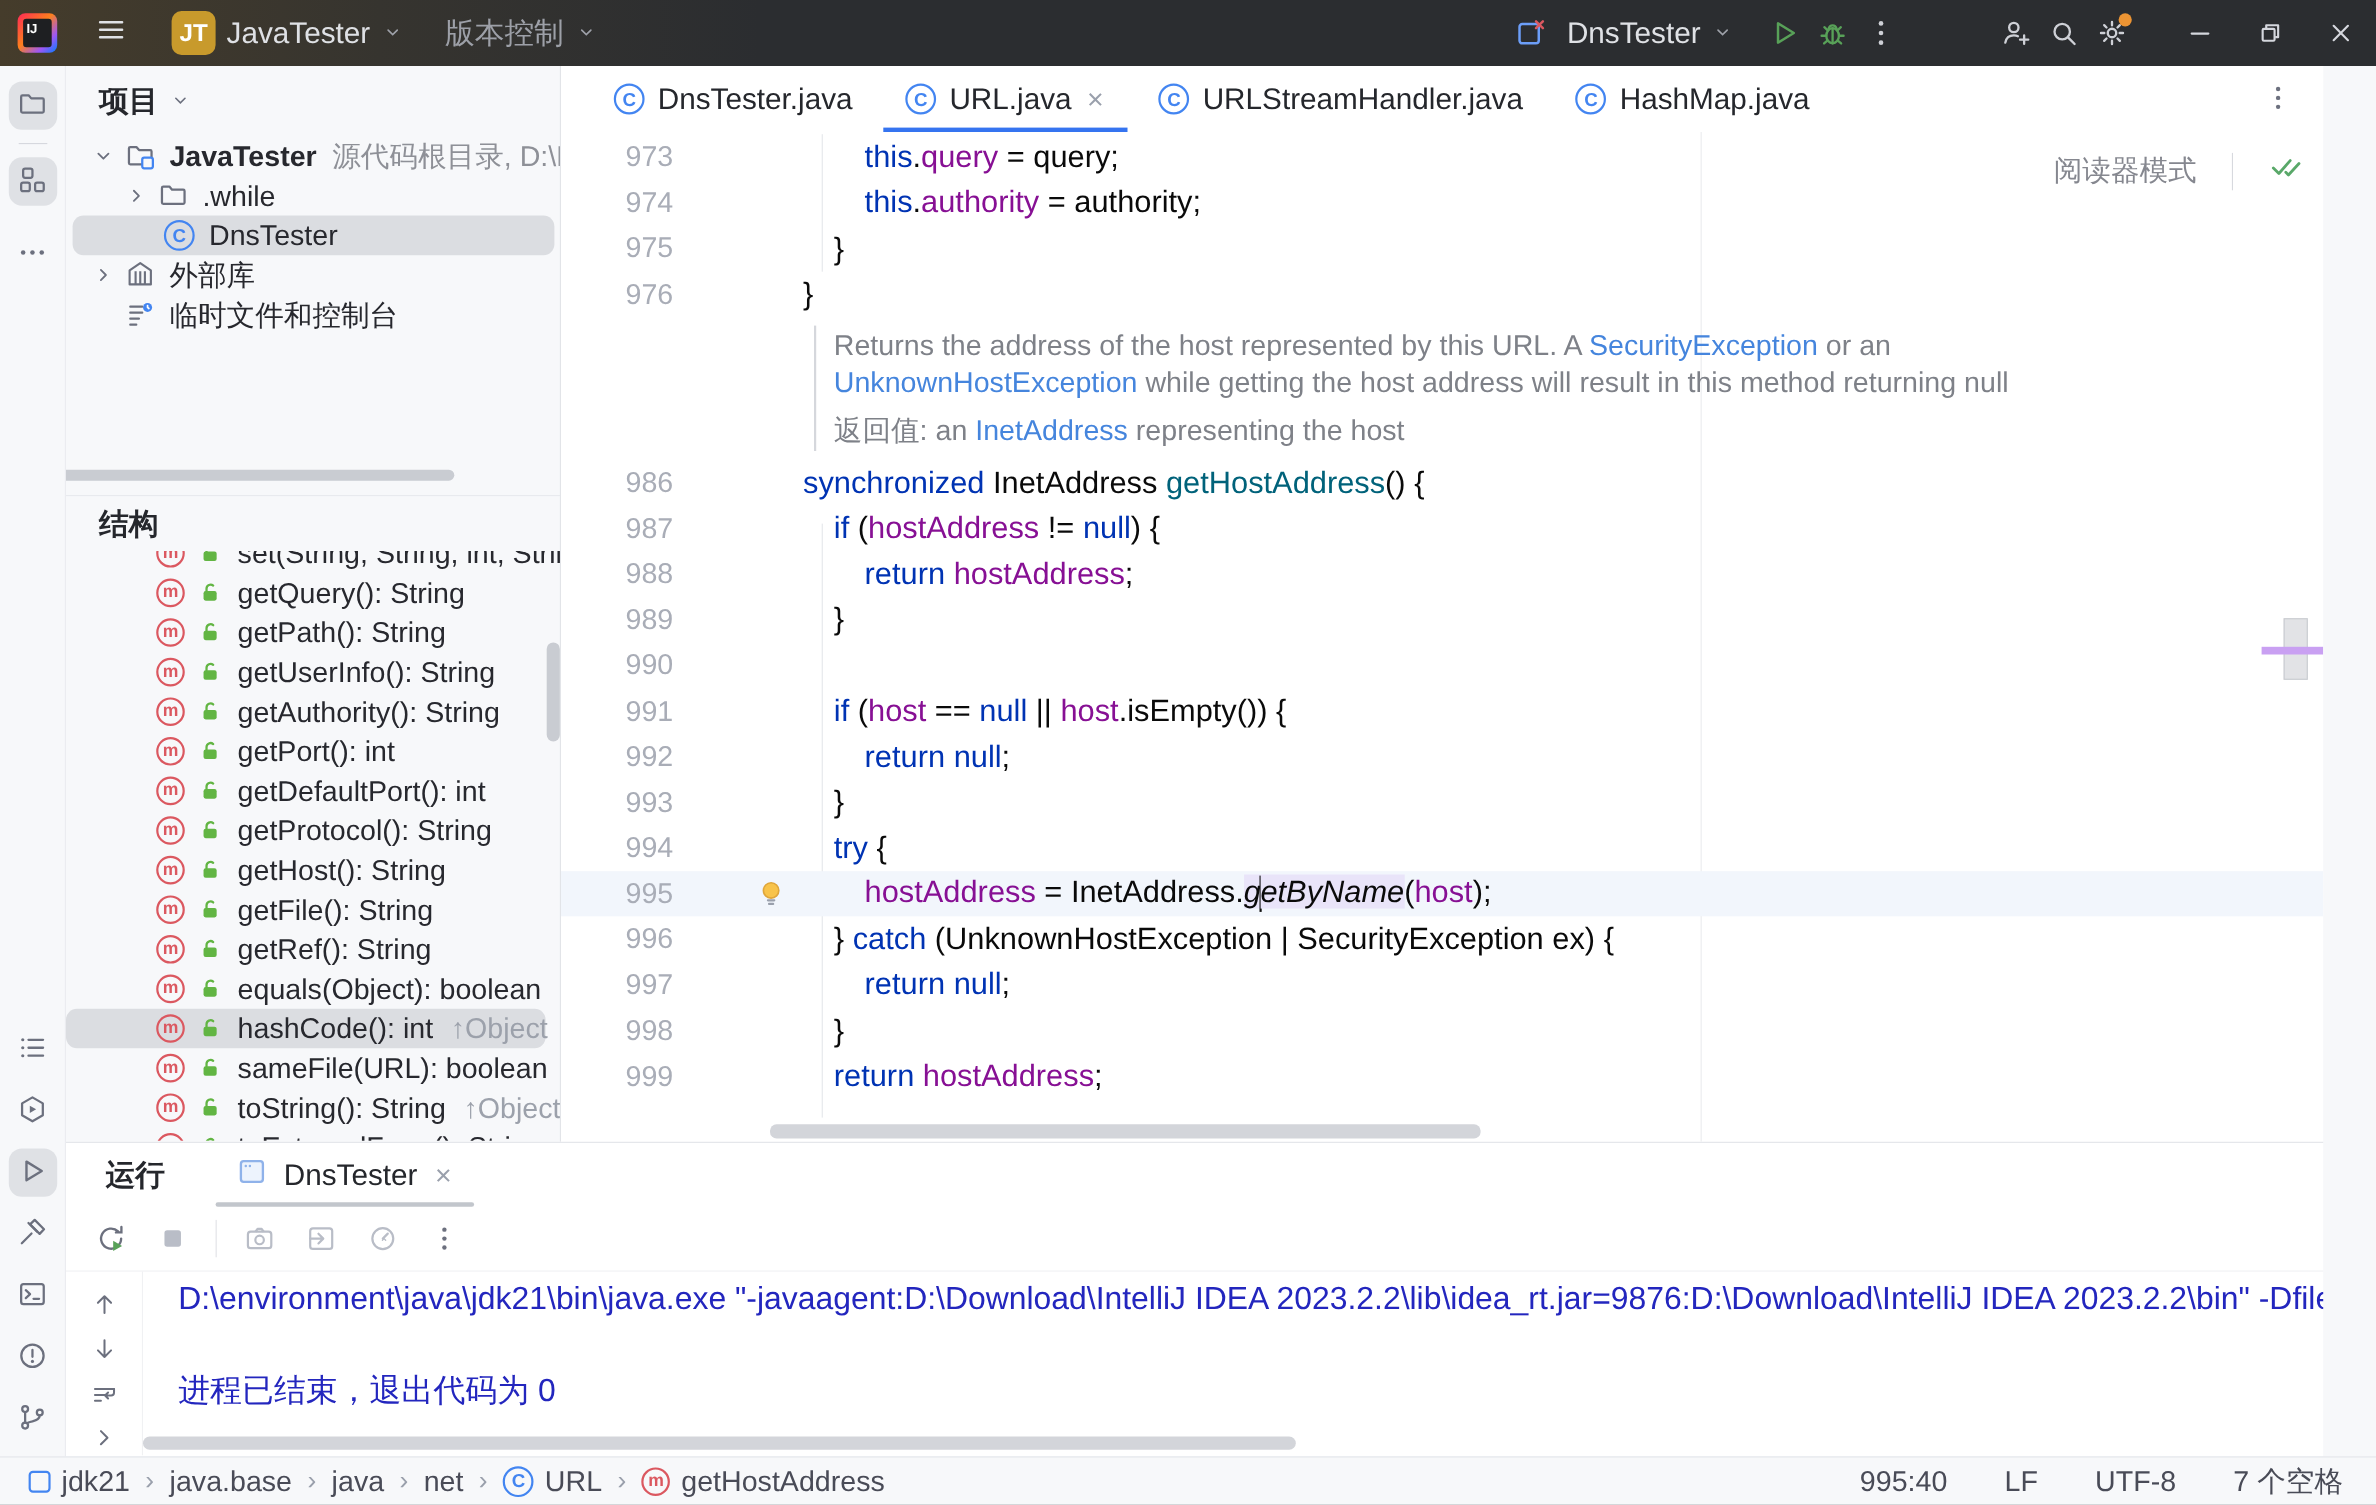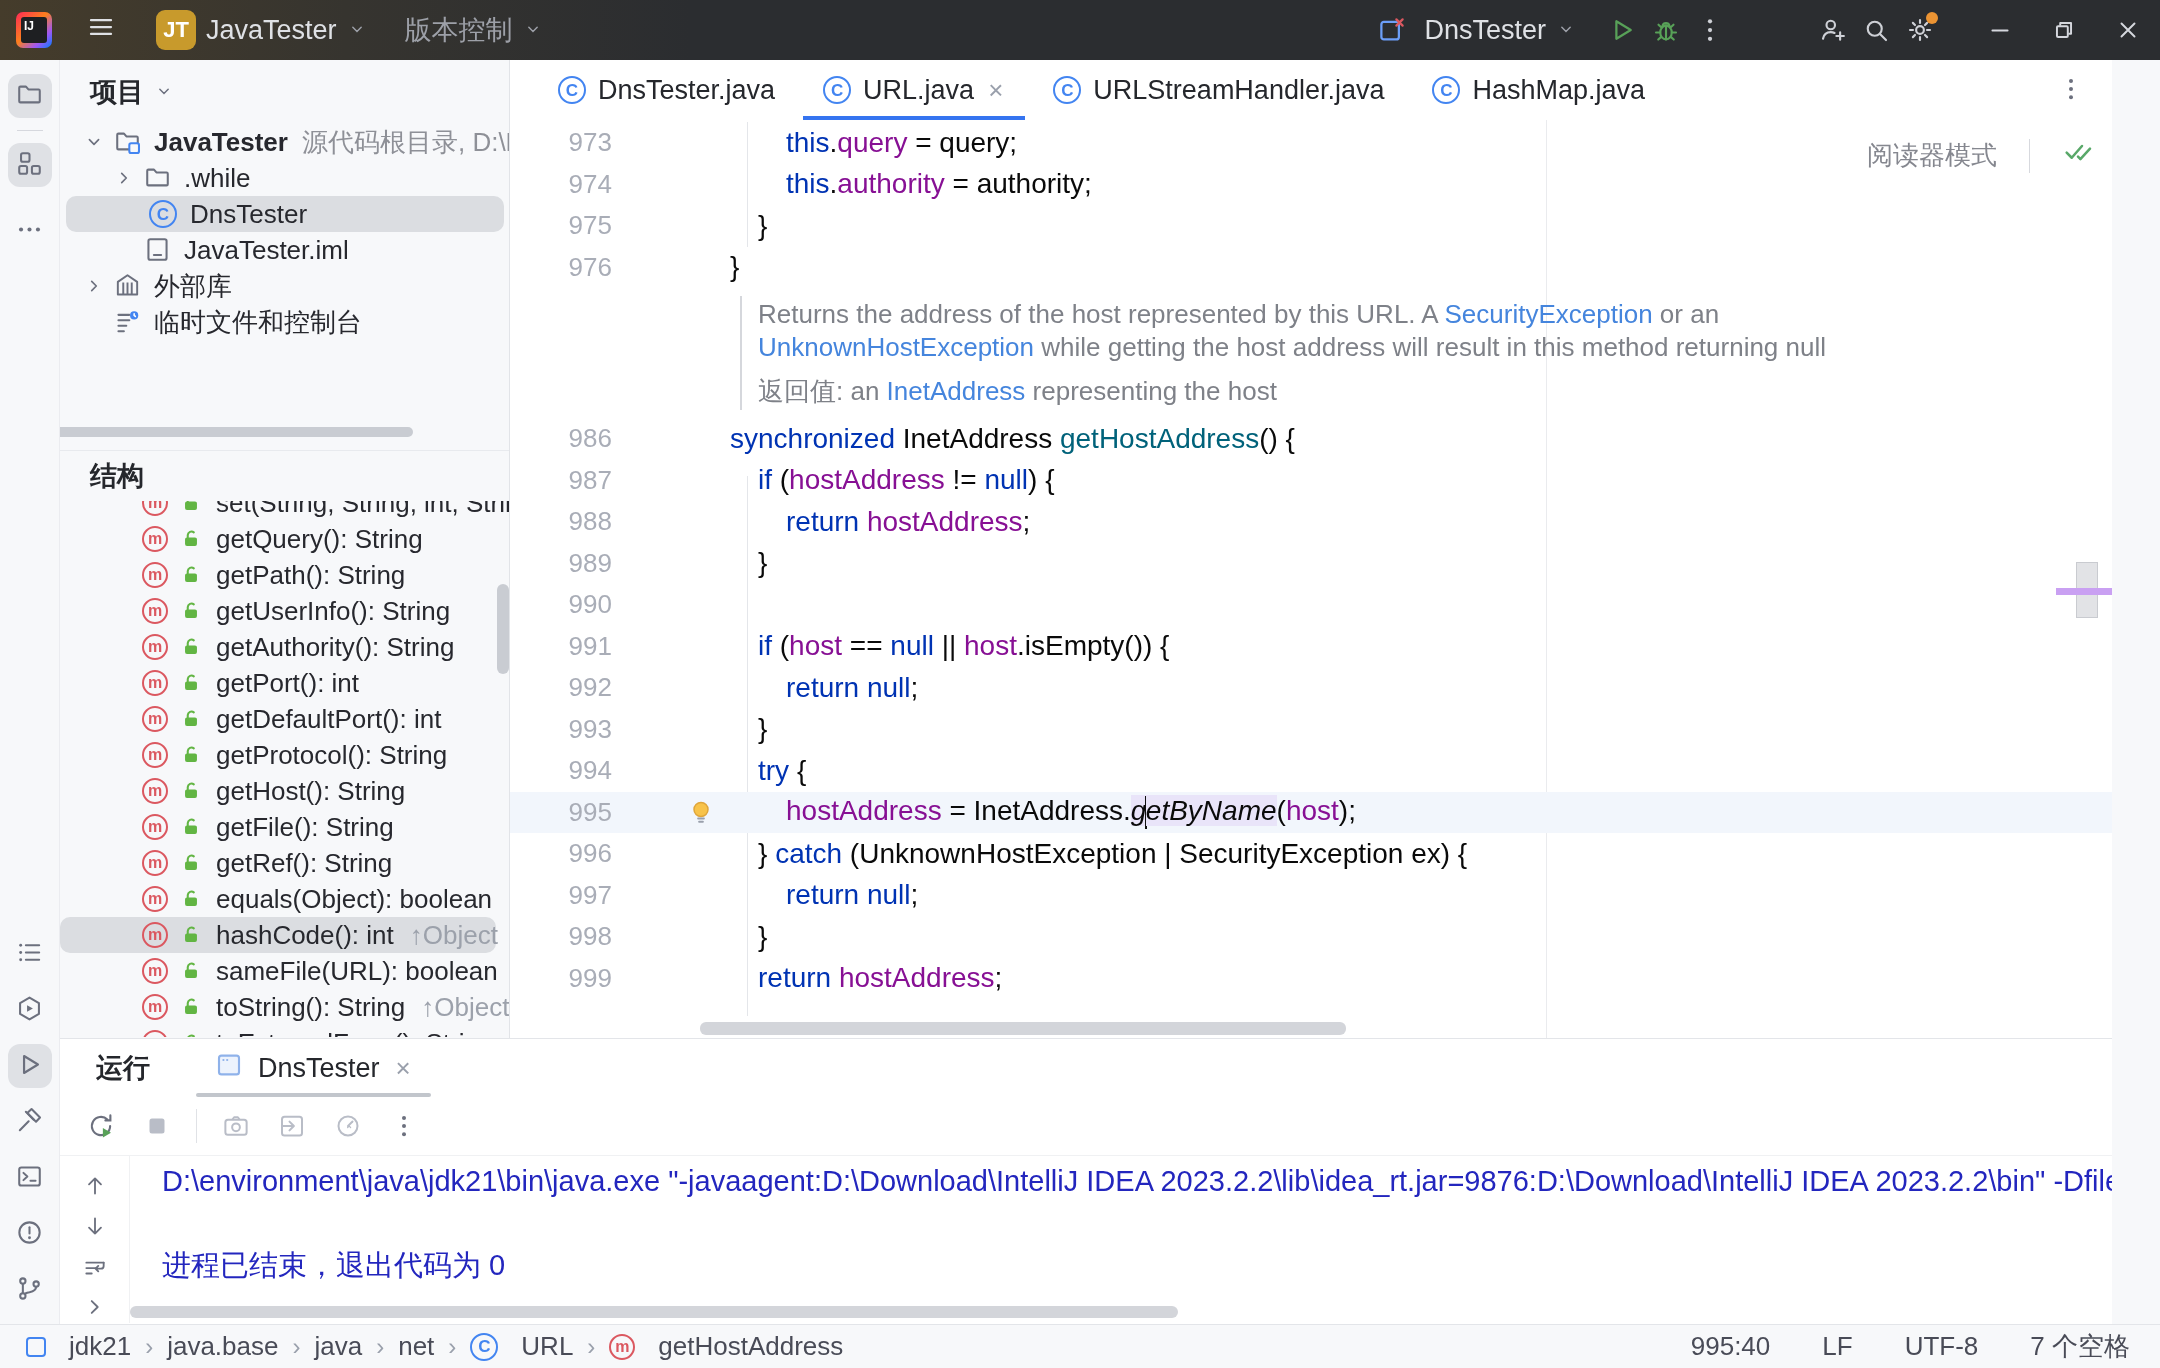--- a/index.html
+++ b/index.html
@@ -130,21 +130,21 @@
   .cgutter { width:70px; flex:none; display:flex; flex-direction:column; align-items:center; gap:9px;
     padding-top:14px; border-right:1px solid #F0F1F3; color:#6C707E; }
   .cgutter svg { width:26px; height:26px; }
   .cbody { padding:4px 0 0 32px; font-size:29px; line-height:42px; color:#2326BE; white-space:pre; overflow:hidden; }
   .chscroll { position:absolute; left:70px; bottom:5px; width:1048px; height:12px; border-radius:6px; background:#D3D5DA; }
 
   
   .statusbar { position:absolute; left:0; top:1324px; width:2160px; height:44px; background:#F7F8FA;
     border-top:1px solid #E3E5E9; display:flex; align-items:center; font-size:26px; color:#494B57; }
   .crumbs { display:flex; align-items:center; gap:14px; margin-left:26px; }
-  .crumb { display:flex; align-items:center; gap:23px; }
+  .crumb { display:flex; align-items:center; gap:10px; }
   .crumb-sep { color:#9AA0AC; font-size:24px; }
   .ic-module { width:20px; height:20px; border:2.2px solid #4385F1; border-radius:4px; }
   .ic-class.sm, .ic-method.sm { width:26px; height:26px; font-size:16px; }
   .ic-method { border-color:#DB5860; color:#DB5860; }
   .sb-right { margin-left:auto; display:flex; align-items:center; gap:52px; margin-right:30px; }
 </style>
 </head>
 <body>
 
 <div class="app">
@@ -346,30 +346,20 @@
               </svg></span>
           </span>
           <span>.while</span>
         </div>
         <div class="trow sel" style="padding-left: 48px;">
           <span class="slot"></span>
           <span class="fic">
             <span class="ic-class" style="width: 28px; height: 28px;">C</span>
           </span>
           <span>DnsTester</span>
-        </div>
-        <div class="trow" style="padding-left: 48px;">
-          <span class="slot"></span>
-          <span class="fic">
-            <span><svg viewBox="0 0 24 24" fill="none" stroke="currentColor" stroke-width="1.7" stroke-linejoin="round">
-                <rect x="4.5" y="3.5" width="15" height="17" rx="1.5"></rect>
-                <path d="M9 16.5h6" stroke-linecap="round"></path>
-              </svg></span>
-          </span>
-          <span>JavaTester.iml</span>
         </div>
         <div class="trow" style="padding-left: 18px;">
           <span class="slot">
             <svg viewBox="0 0 24 24" fill="none" stroke="currentColor" stroke-width="1.8" stroke-linecap="round" stroke-linejoin="round">
               <path d="M9.5 7l5 5-5 5"></path>
             </svg>
           </span>
           <span class="fic">
             <span><svg viewBox="0 0 24 24" fill="none" stroke="currentColor" stroke-width="1.6" stroke-linejoin="round">
                 <path d="M4 9l8-5.5L20 9v10.5H4z"></path>

